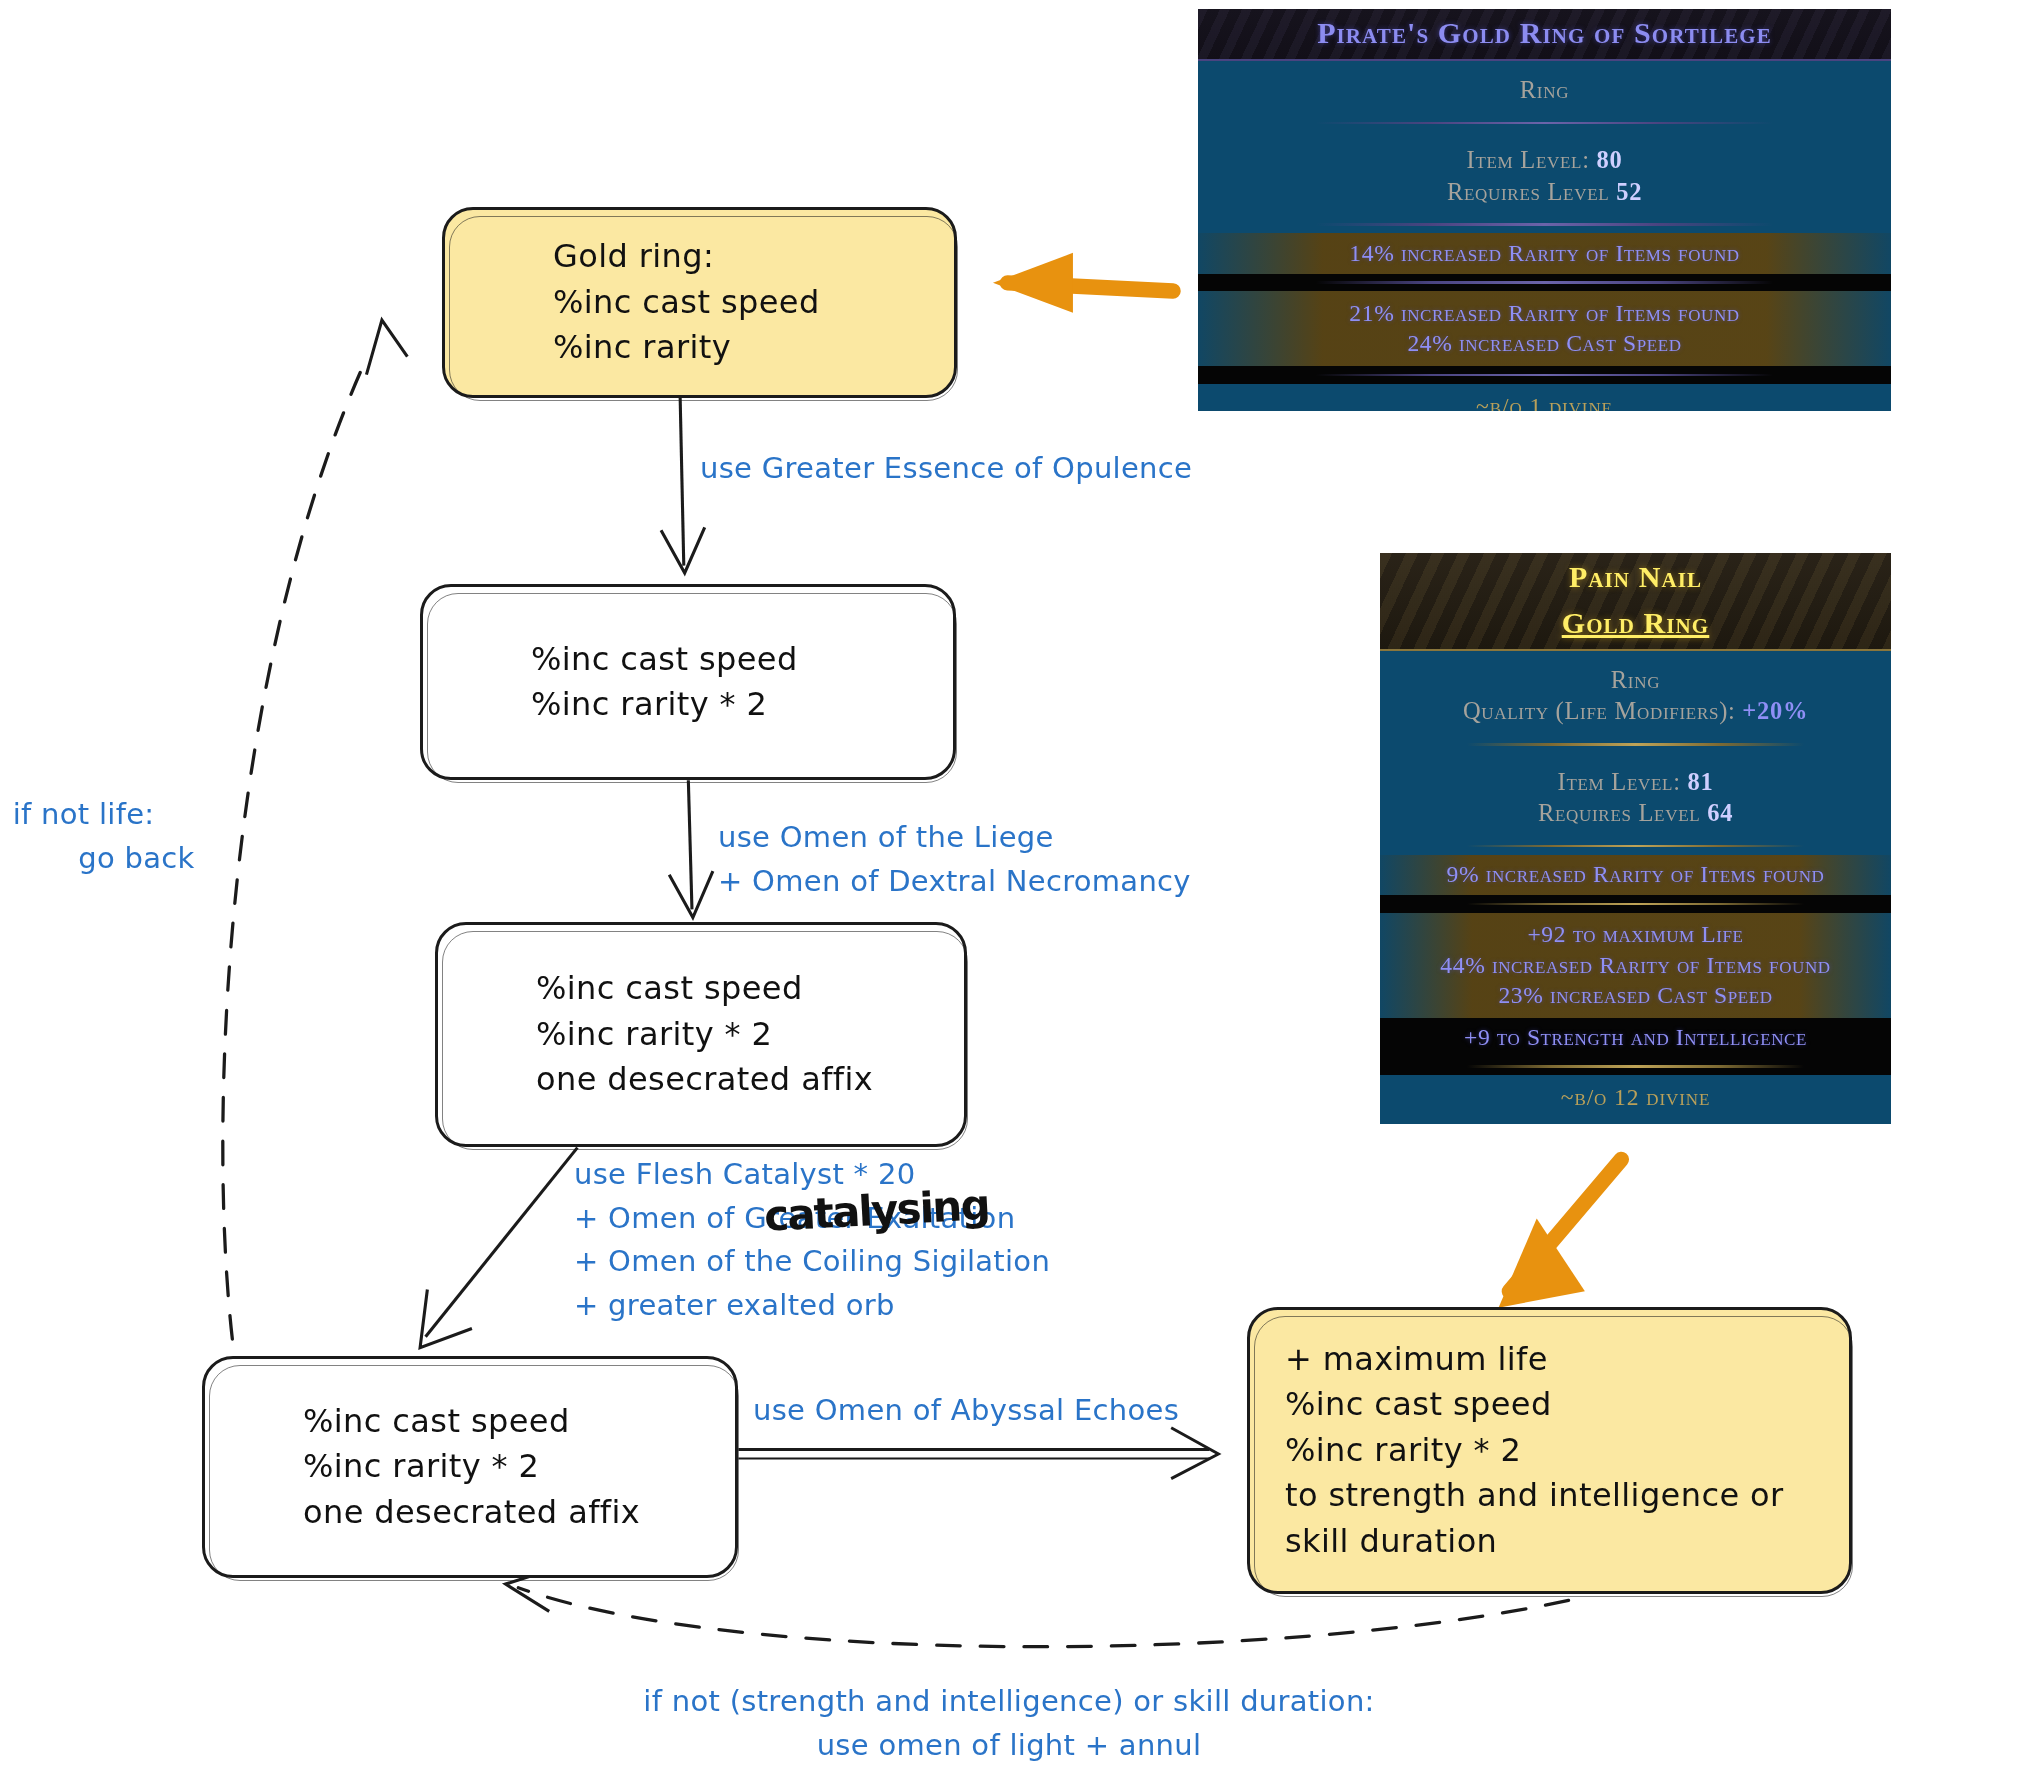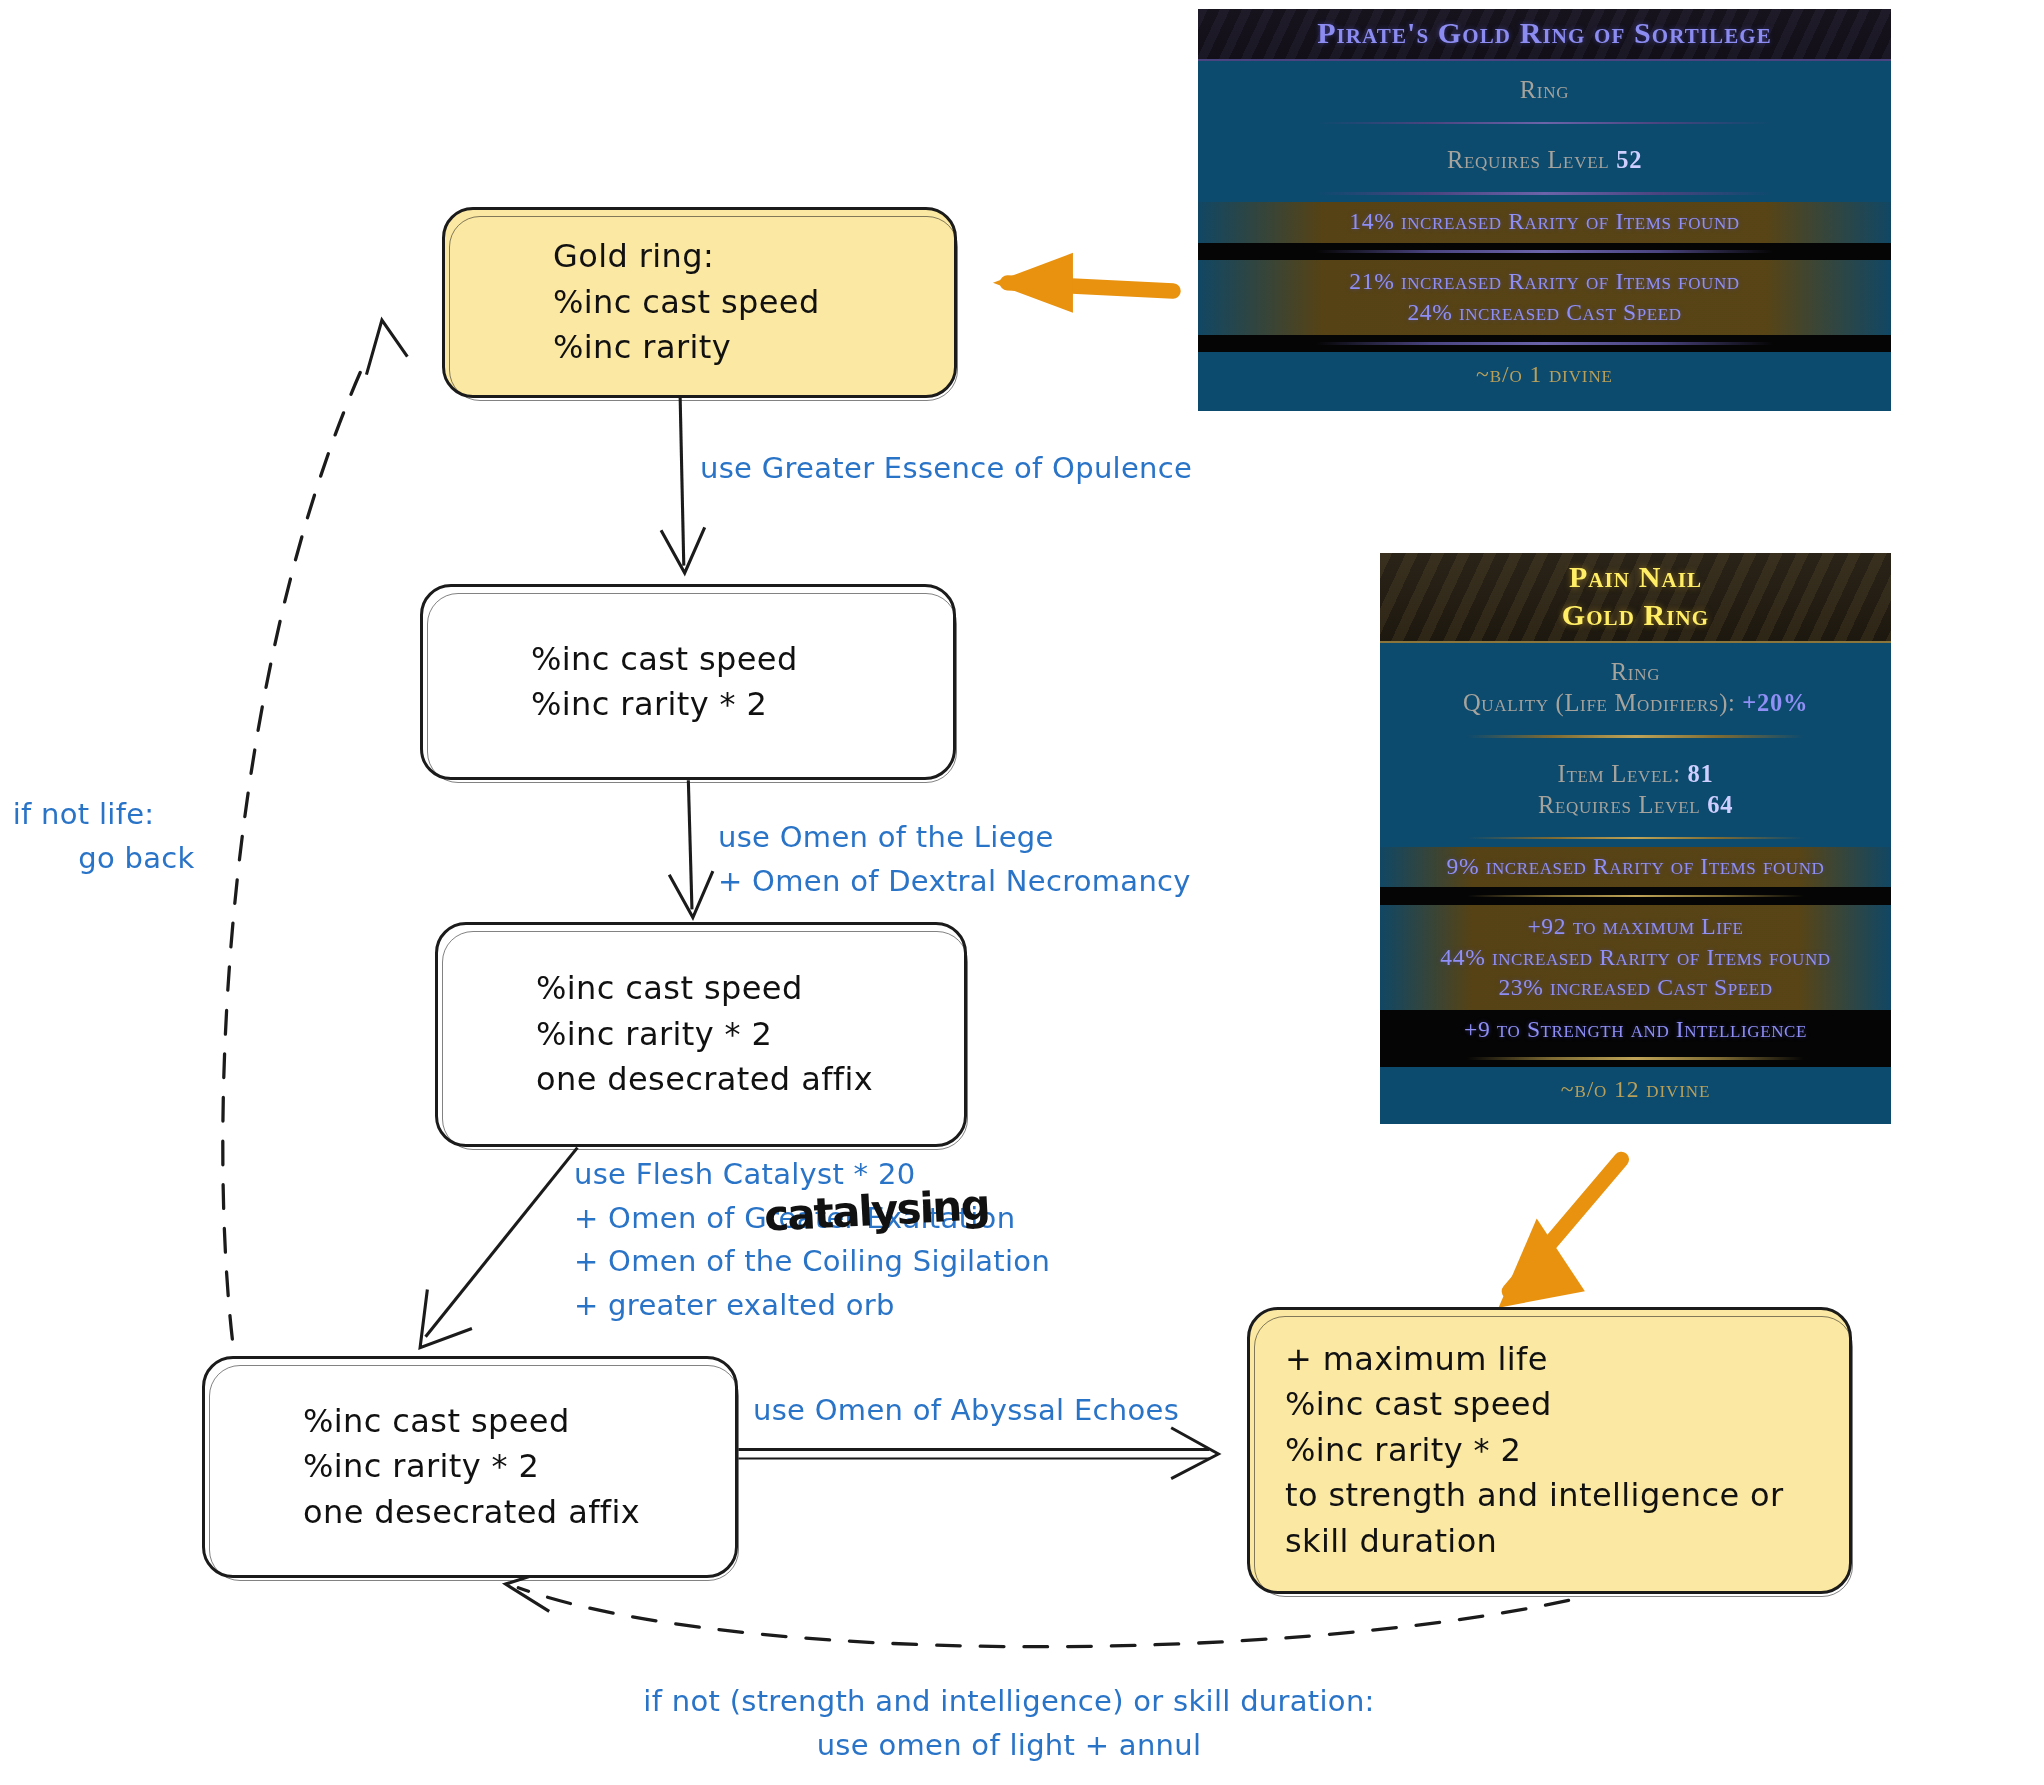--- a/index.html
+++ b/index.html
@@ -125,21 +125,22 @@
   .tt-title.rare-c {
     color: #ffee66;
     text-shadow: 0 0 6.4px rgba(200,160,30,0.6);
   }
   .tt-sub-title {
     font-size: 30px;
     font-weight: bold;
     letter-spacing: 1.1px;
     color: #ffee66;
     text-shadow: 0 0 6.4px rgba(200,160,30,0.6);
-    margin-top: 4px;
+    margin-top: 12px;
+    text-decoration: underline;
   }
   .tt-body { padding: 0; }
   .tt-pad { padding: 12.7px 0 9px 0; }
   .tt-text {
     font-size: 24.5px;
     color: #a6a39c;
     letter-spacing: 0.7px;
     line-height: 1.28;
   }
   .tt-text .val { color: #cfcfff; font-weight: bold; }
@@ -313,20 +314,24 @@
   <div class="tooltip" style="left:1198px; top:9px; width:693px; height:402px;">
     <div class="tt-head magic">
       <div class="tt-title">Pirate's Gold Ring of Sortilege</div>
     </div>
     <div class="tt-body">
       <div class="tt-pad">
         <div class="tt-text">Ring</div>
       </div>
       <div class="tt-sep"></div>
       <div class="tt-pad">
+        <div class="tt-text">
+          <span>Item Level:</span>
+          <span class="val">80</span>
+        </div>
         <div class="tt-text">
           <span>Requires Level</span>
           <span class="val">52</span>
         </div>
       </div>
       <div class="tt-sep"></div>
       <div class="tt-modblock">
         <div class="tt-implicit">14% increased Rarity of Items found</div>
       </div>
       <div class="tt-dark">

